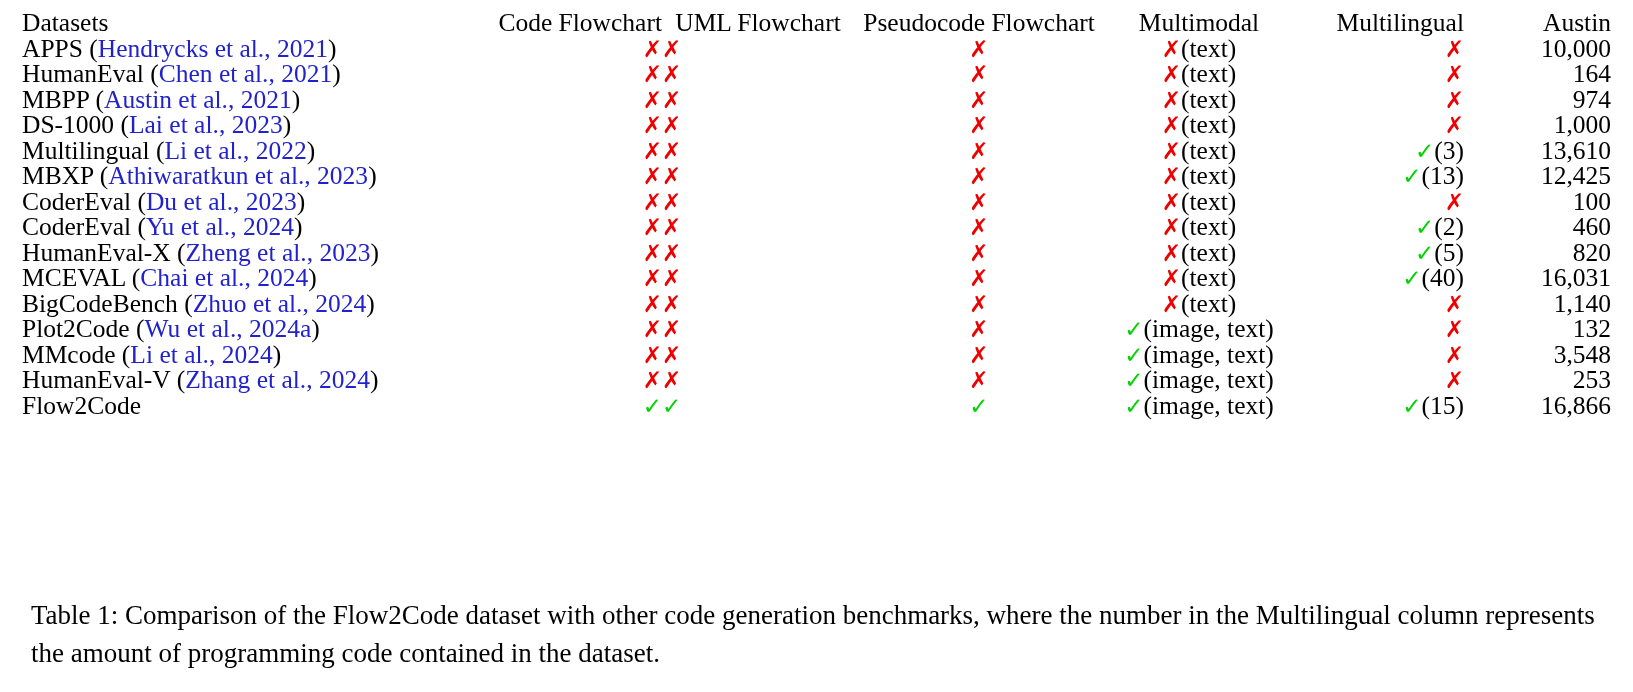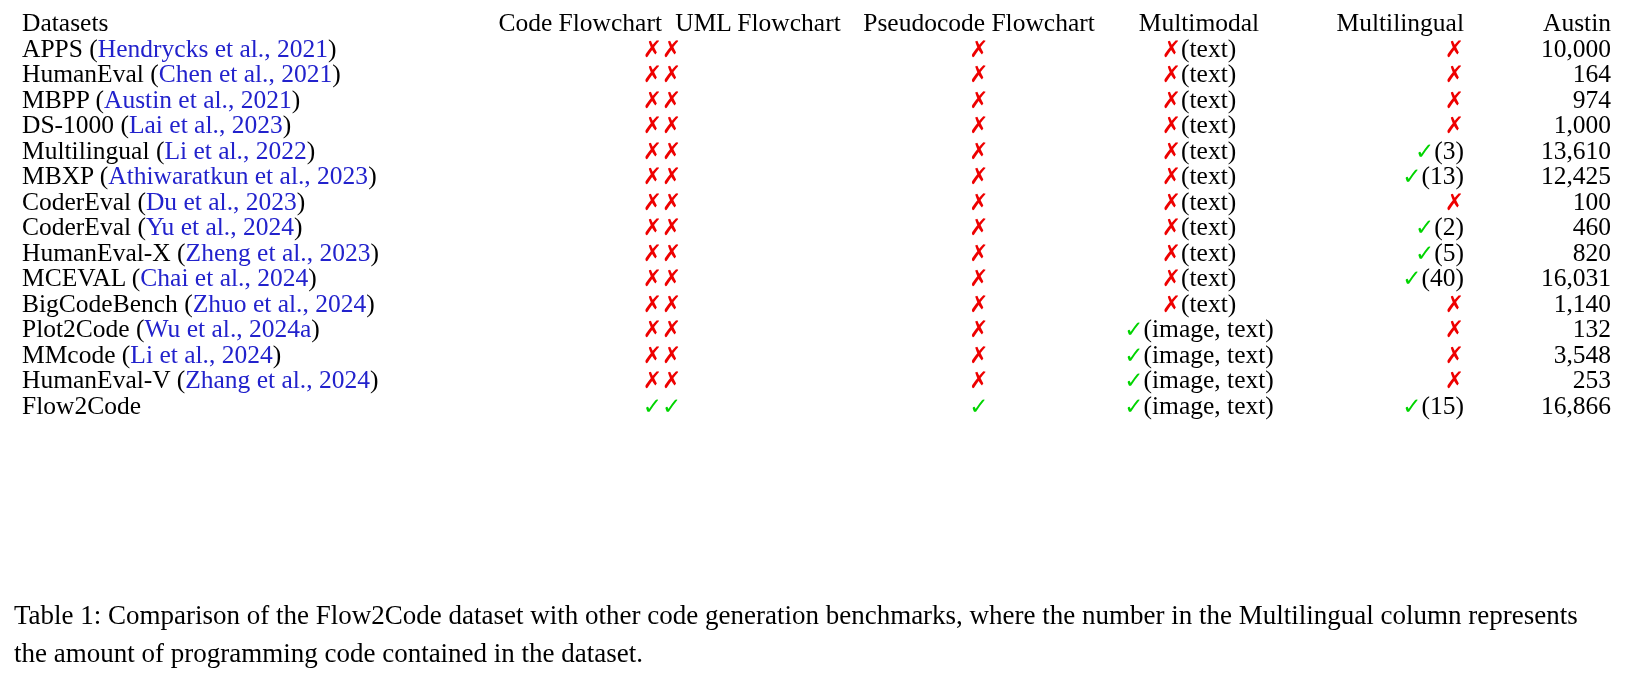--- a/index.html
+++ b/index.html
@@ -84,21 +84,21 @@
   .mark.v { color: #00d400; }
   .note { color: #000000; font-size: 25.5px; }
 
   .cellflex {
     display: inline-block;
     white-space: nowrap;
   }
 
   .caption {
     position: absolute;
-    left: 14px;
+    left: 31px;
     top: 596px;
     width: 1600px;
     font-size: 27px;
     line-height: 1.42;
     text-align: left;
     color: #000000;
   }
 </style>
 </head>
 <body>

